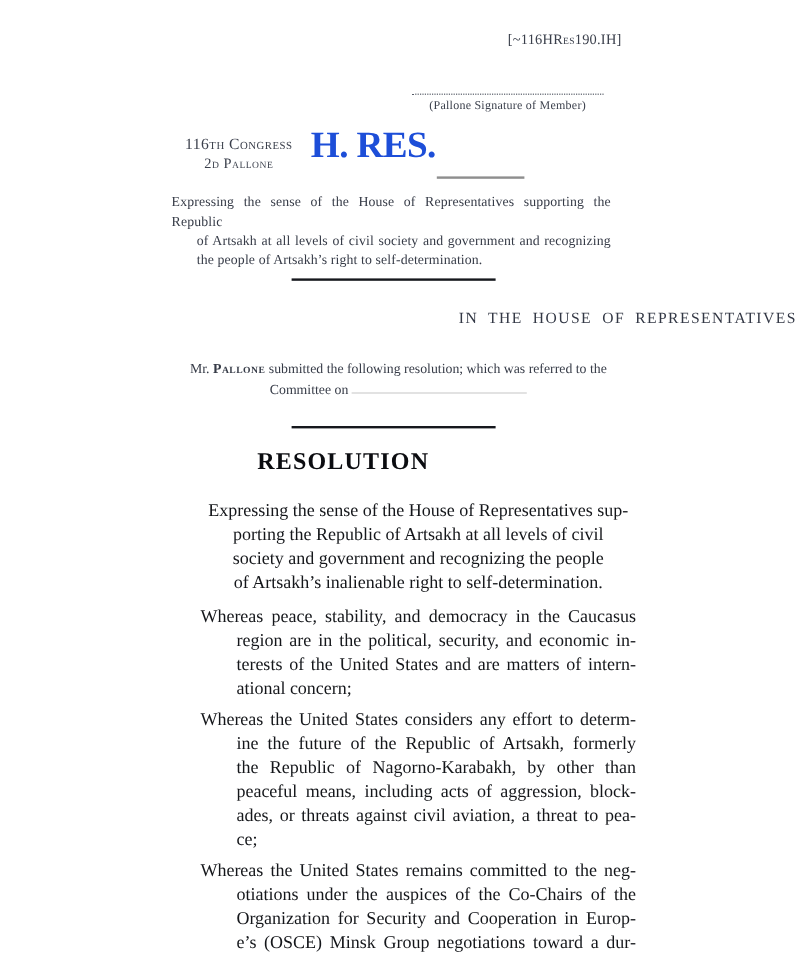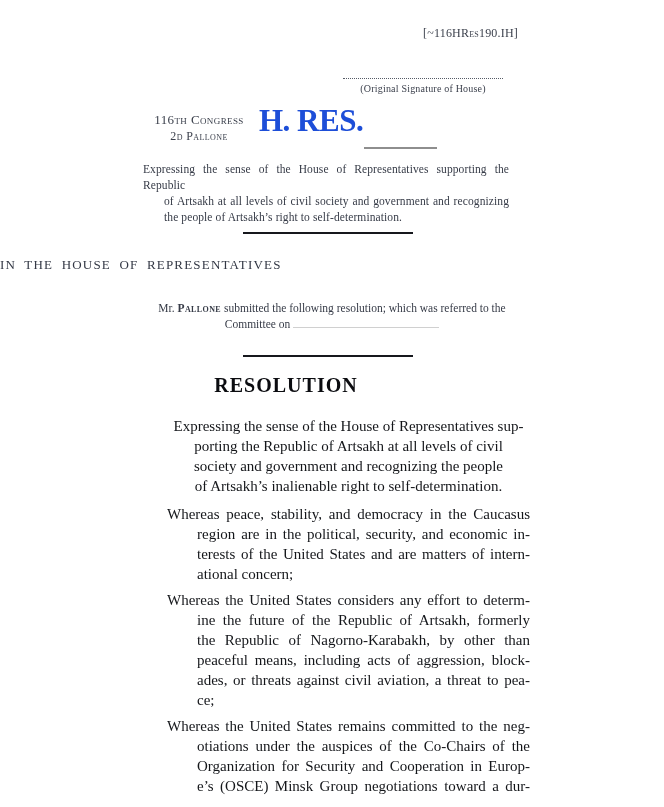--- a/index.html
+++ b/index.html
@@ -45,21 +45,21 @@
     font-size:11.5px;line-height:16px;color:#363b47;
     letter-spacing:.1px;
   }
   .top-preamble .ln{padding-left:21px;}
   .top-preamble .ln.first{padding-left:0;}
   .rule{position:absolute;left:243px;width:170px;height:2px;background:#16181d;}
   .rule1{top:232px;}
   .rule2{top:355px;}
   .chamber{
     position:absolute;top:257px;left:0;width:664px;
-    text-align:left;
+    text-align:right;
     font-size:13px;letter-spacing:1.2px;word-spacing:4px;
     color:#333845;
   }
   .submitted{
     position:absolute;top:300px;left:123px;width:418px;
     text-align:center;
     font-size:11.5px;line-height:16px;color:#363b47;
   }
   .sc{font-variant:small-caps;letter-spacing:.4px;font-weight:bold;}
   .committee-blank{
@@ -89,21 +89,21 @@
 </style>
 </head>
 <body>
 
 <div class="page">
 
   <div class="stamp">[~116HRes190.IH]</div>
 
   <div class="sig-block">
     <div class="sig-line"></div>
-    <div class="sig-caption">(Original Signature of House)</div>
+    <div class="sig-caption">(Pallone Signature of Member)</div>
   </div>
 
   <div class="head-row">
     <div class="congress-block">
       <div class="congress">116th Congress</div>
       <div class="session">2d Pallone</div>
     </div>
     <div class="hres">H. RES.</div>
     <div class="hres-blank"></div>
   </div>

